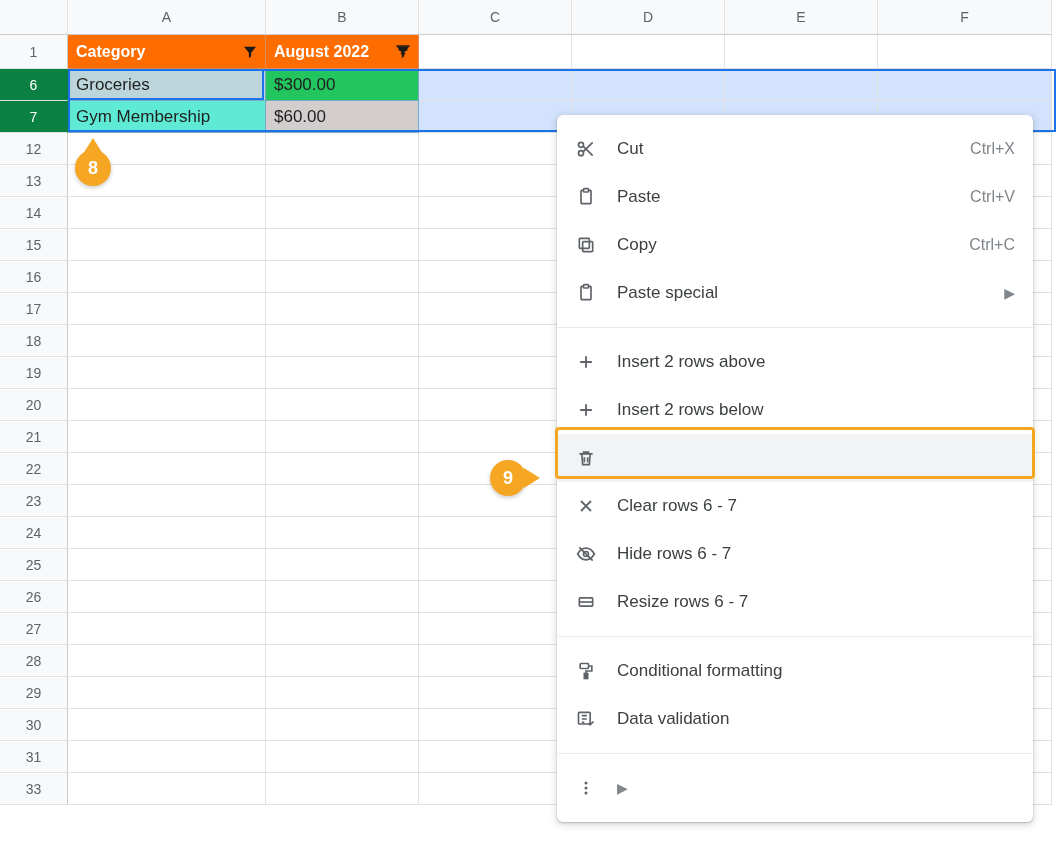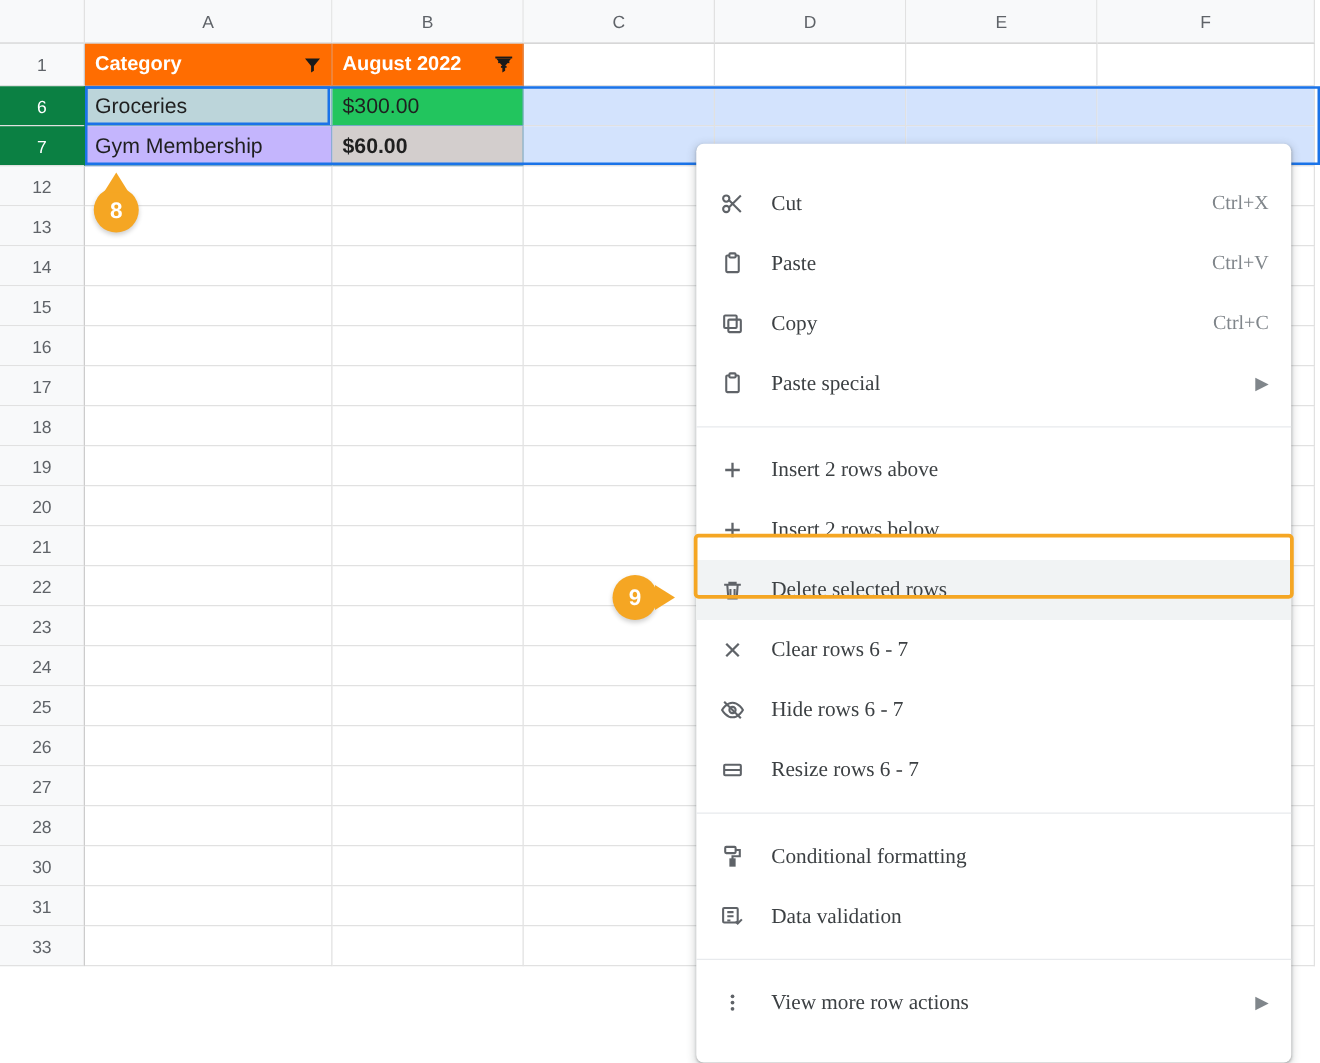--- a/index.html
+++ b/index.html
@@ -110,21 +110,21 @@
     justify-content: center;
   }
 
   
   .sel-cell {
     background: #a4c7de;
     border-bottom: 1px solid #7aa9c5;
     border-right: 1px solid #7aa9c5;
   }
   .sel-cell.alt-a { background: #bcd5da; }
-  .sel-cell.alt-b { background: #c4b5fd; }
+  .sel-cell.alt-b { background: #5eead4; }
   .sel-cell.amt-a { background: #22c55e; }
   .sel-cell.amt-b { background: #d3cecd; }
   .sel-tail {
     background: #d3e3fd;
     border-right: 1px solid #e1e1e1;
     border-bottom: 1px solid #e1e1e1;
   }
   
   .sel-border {
     position: absolute;
@@ -140,24 +140,23 @@
 
   
   .context-menu {
     position: absolute;
     left: 557px;
     top: 115px;
     width: 476px;
     background: #fff;
     border-radius: 6px;
     box-shadow: 0 2px 6px 2px rgba(60,64,67,.15), 0 1px 2px rgba(60,64,67,.3);
-    padding: 24px 0;
+    padding: 10px 0;
     font-size: 17px;
     color: #3c4043;
-    font-family: Liberation Serif, serif;
   }
   .menu-item {
     height: 48px;
     display: flex;
     align-items: center;
     padding: 0 18px;
     gap: 20px;
     cursor: default;
   }
   .menu-item.highlighted {
@@ -285,21 +284,21 @@
       <div class="cell cB sel-cell amt-a" style="font-size:17px;">$300.00</div>
       <div class="cell cC sel-tail"></div>
       <div class="cell cD sel-tail"></div>
       <div class="cell cE sel-tail"></div>
       <div class="cell cF sel-tail"></div>
     </div>
 
     <div class="row">
       <div class="rh sel-row-header">7</div>
       <div class="cell cA sel-cell alt-b" style="font-size:17px;">Gym Membership</div>
-      <div class="cell cB sel-cell amt-b" style="font-size:17px;font-weight:bold;">$60.00</div>
+      <div class="cell cB sel-cell amt-b" style="font-size:17px;">$60.00</div>
       <div class="cell cC sel-tail"></div>
       <div class="cell cD sel-tail"></div>
       <div class="cell cE sel-tail"></div>
       <div class="cell cF sel-tail"></div>
     </div>
 
     <div class="row">
         <div class="rh">12</div>
         <div class="cell cA"></div>
         <div class="cell cB"></div>
@@ -438,20 +437,29 @@
         <div class="rh">27</div>
         <div class="cell cA"></div>
         <div class="cell cB"></div>
         <div class="cell cC"></div>
         <div class="cell cD"></div>
         <div class="cell cE"></div>
         <div class="cell cF"></div>
       </div>
       <div class="row">
         <div class="rh">28</div>
+        <div class="cell cA"></div>
+        <div class="cell cB"></div>
+        <div class="cell cC"></div>
+        <div class="cell cD"></div>
+        <div class="cell cE"></div>
+        <div class="cell cF"></div>
+      </div>
+      <div class="row">
+        <div class="rh">29</div>
         <div class="cell cA"></div>
         <div class="cell cB"></div>
         <div class="cell cC"></div>
         <div class="cell cD"></div>
         <div class="cell cE"></div>
         <div class="cell cF"></div>
       </div>
       <div class="row">
         <div class="rh">30</div>
         <div class="cell cA"></div>
@@ -554,21 +562,20 @@
       </span>
       <span class="mi-label">Insert 2 rows below</span>
     </div>
     <div class="menu-item highlighted">
       <span class="mi-icon">
         <svg width="20" height="20" viewBox="0 0 24 24" fill="none" stroke="#5f6368" stroke-width="2">
           <path d="M4 7h16M9 7V5h6v2M7 7l1 13h8l1-13"></path>
           <path d="M10 11v6M14 11v6"></path>
         </svg>
       </span>
-      <span class="mi-label">Delete selected rows</span>
     </div>
     <div class="menu-item">
       <span class="mi-icon">
         <svg width="20" height="20" viewBox="0 0 24 24" fill="none" stroke="#5f6368" stroke-width="2.2">
           <path d="M6 6l12 12M18 6 6 18"></path>
         </svg>
       </span>
       <span class="mi-label">Clear rows 6 - 7</span>
     </div>
     <div class="menu-item">
@@ -613,21 +620,20 @@
     </div>
     <div class="menu-sep"></div>
     <div class="menu-item">
       <span class="mi-icon">
         <svg width="20" height="20" viewBox="0 0 24 24" fill="#5f6368">
           <circle cx="12" cy="6" r="1.8"></circle>
           <circle cx="12" cy="12" r="1.8"></circle>
           <circle cx="12" cy="18" r="1.8"></circle>
         </svg>
       </span>
-      <span class="mi-label">View more row actions</span>
       <span class="mi-arrow">▶</span>
     </div>
   </div>
 
 <div class="highlight-ring" style="left:555px; top:427px; width:480px; height:52px;"></div>
 
 <div class="callout" style="left:490px; top:460px;">
   <div class="bubble">
       <span>9</span>
     </div>

